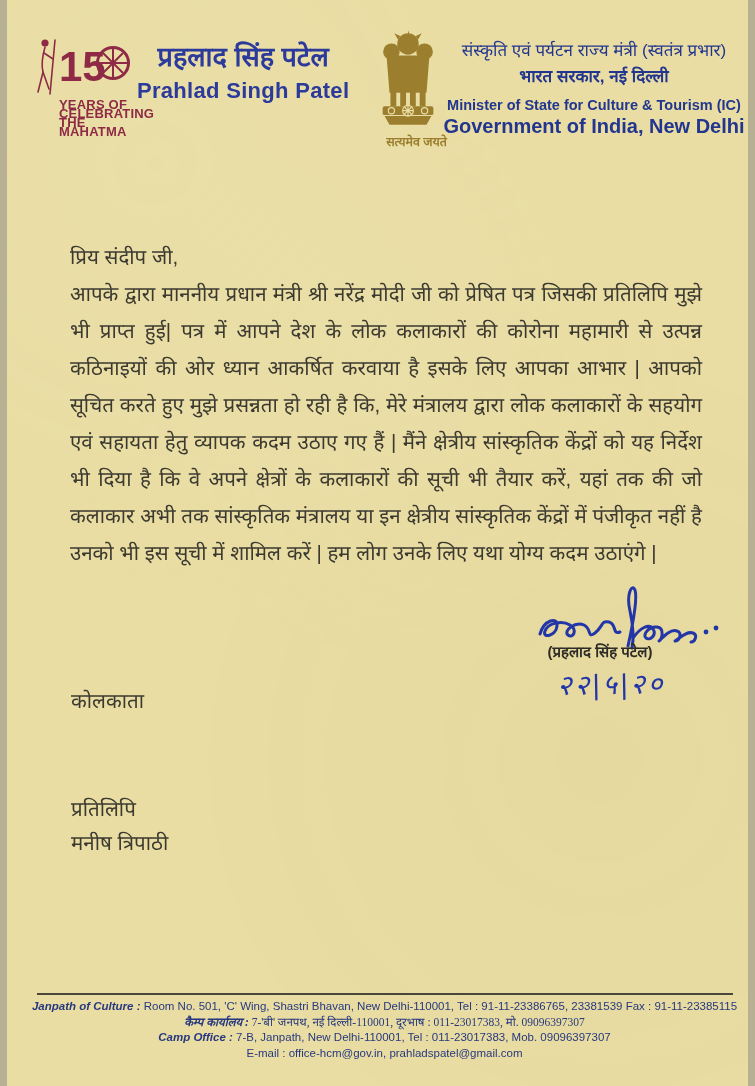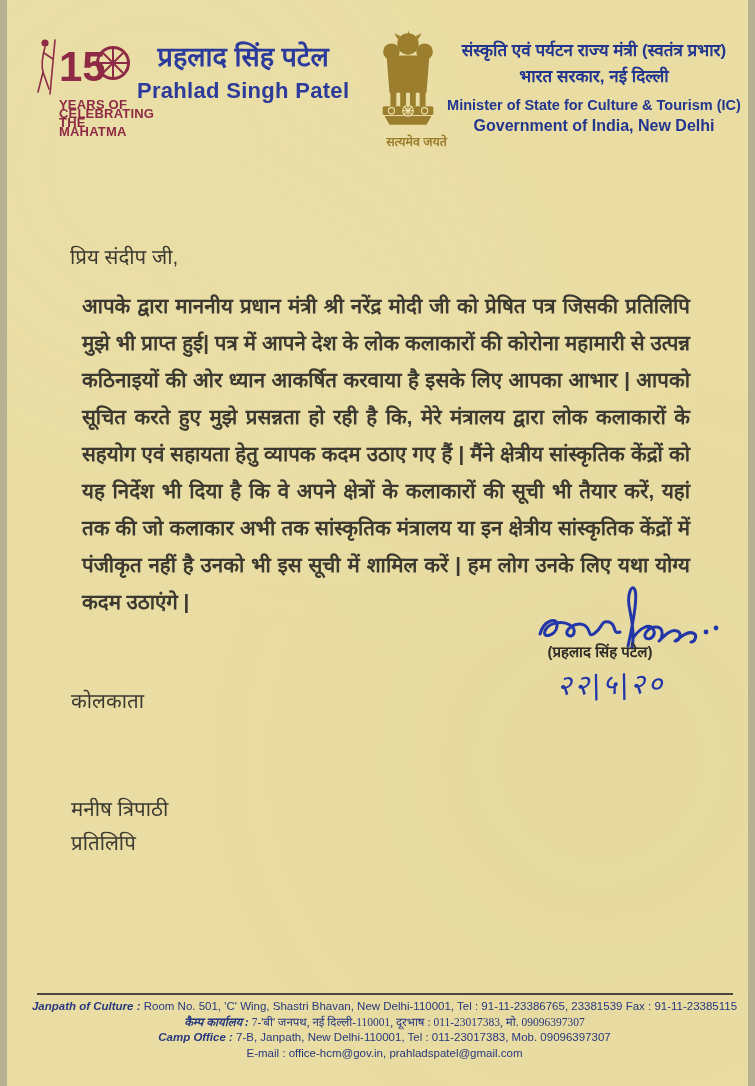--- a/index.html
+++ b/index.html
@@ -19,28 +19,28 @@
 
   
   .gandhi-logo { position:absolute; left:26px; top:36px; width:100px; color:#8e2a45; }
   .logo-caption { margin:-4px 0 0 26px; font-size:13px; font-weight:bold; line-height:9px; letter-spacing:.2px; color:#8e2a45; }
   .name-block { position:absolute; left:130px; top:42px; color:#2b3a9b;text-align:center; }
   .name-hi { font-size:27px; font-weight:bold; line-height:30px; }
   .name-en { font-size:22px; font-weight:bold; line-height:26px; margin-top:6px; letter-spacing:.3px; }
   .emblem { position:absolute; left:332px; top:30px; width:108px; text-align:right; color:#9c7f2e; }
   .motto { font-size:12.5px; font-weight:bold; margin-top:1px; }
   .office-block { position:absolute; left:426px; top:40px; width:322px; text-align:center; color:#22368f; }
-  .office-hi1 { font-size:17px; font-weight:700; line-height:22px; }
+  .office-hi1 { font-size:17px; font-weight:400; line-height:22px; }
   .office-hi2 { font-size:17px; font-weight:600; line-height:22px; margin-top:4px; }
   .office-en1 { font-size:14.5px; font-weight:bold; line-height:18px; margin-top:8px; }
-  .office-en2 { font-size:16px; font-weight:bold; line-height:18px; margin-top:3px; }
+  .office-en2 { font-size:20px; font-weight:bold; line-height:18px; margin-top:3px; }
 
   
   .letter-body { position:absolute; left:63px; top:238px; width:632px; color:#3c3a30; font-size:20.5px; line-height:37px; }
-  .para { margin:12px; text-align:justify;font-weight:bold; }
+  .para { margin:0; text-align:justify; }
 
   
   .sign-scribble { position:absolute; left:525px; top:584px; }
   .signatory { position:absolute; left:488px; top:641px; width:210px; text-align:center; font-size:15px; font-weight:600; color:#2e2c26; }
   .hand-date { position:absolute; left:550px; top:664px; font-size:28px; font-style:italic; letter-spacing:3px; color:#2336a8; transform:rotate(-1deg); }
 
   
   .addressee { position:absolute; left:64px; top:682px; font-size:20.5px; line-height:37px; color:#3c3a30; }
   .cc-block  { position:absolute; left:64px; top:792px; font-size:20.5px; line-height:34px; color:#3c3a30; }
 
@@ -132,22 +132,22 @@
     <circle cx="184" cy="44" r="2.4" fill="#2336a8"></circle>
   </svg>
   <div class="signatory">(प्रहलाद सिंह पटेल)</div>
   <div class="hand-date">२२|५|२०</div>
 
   <div class="addressee">
     <div>कोलकाता</div>
   </div>
 
   <div class="cc-block">
+    <div>प्रतिलिपि</div>
     <div>मनीष त्रिपाठी</div>
-    <div>प्रतिलिपि</div>
   </div>
 
   <div class="footer">
     <div class="footer-rule"></div>
     <div class="f-line">
       <span class="lbl">Janpath of Culture :</span><span> Room No. 501, 'C' Wing, Shastri Bhavan, New Delhi-110001, Tel : 91-11-23386765, 23381539 Fax : 91-11-23385115</span>
     </div>
     <div class="f-line f-hi">
       <span class="lbl">कैम्प कार्यालय :</span><span> 7-'बी' जनपथ, नई दिल्ली-110001, दूरभाष : 011-23017383, मो.  09096397307</span>
     </div>

